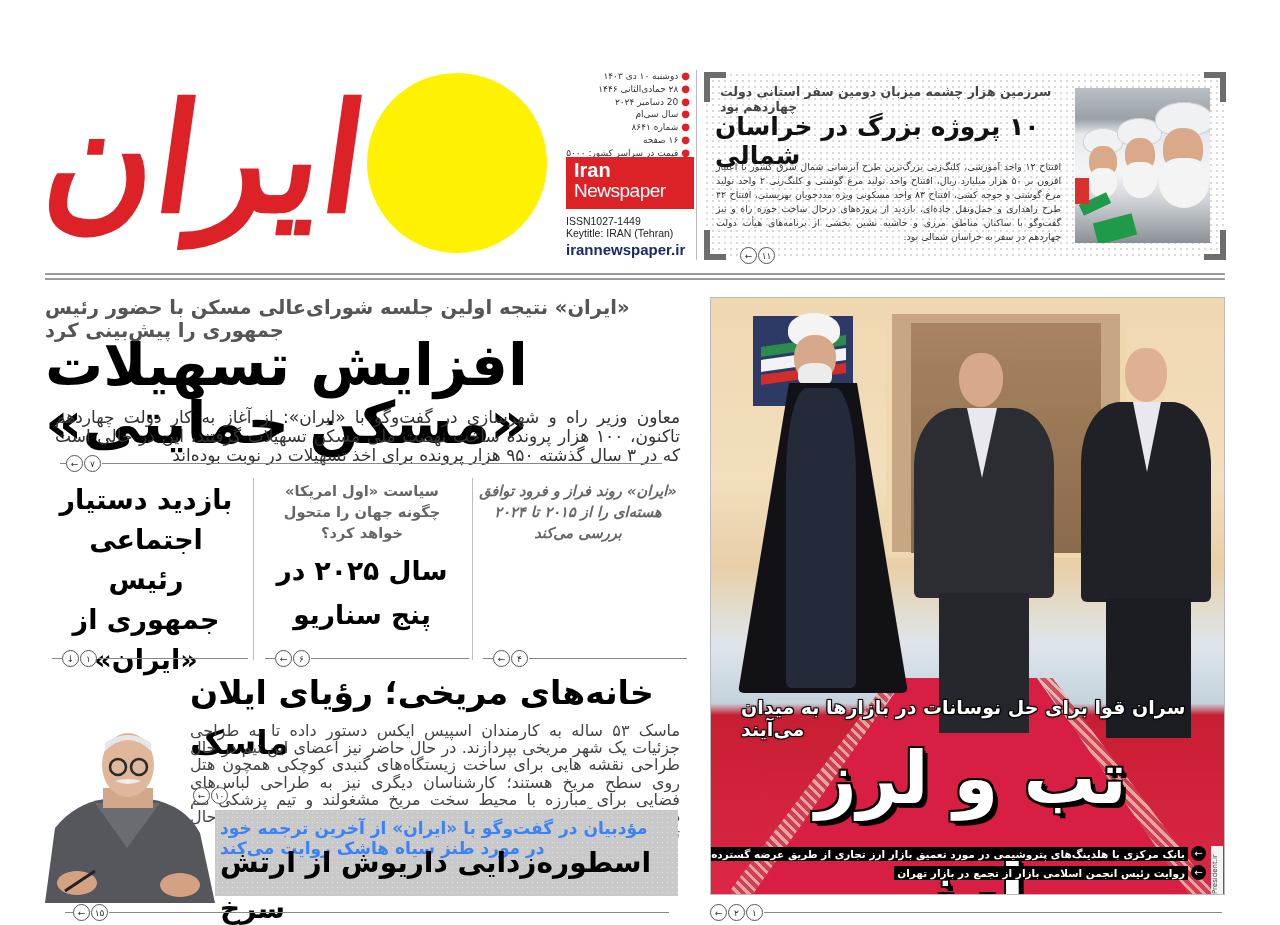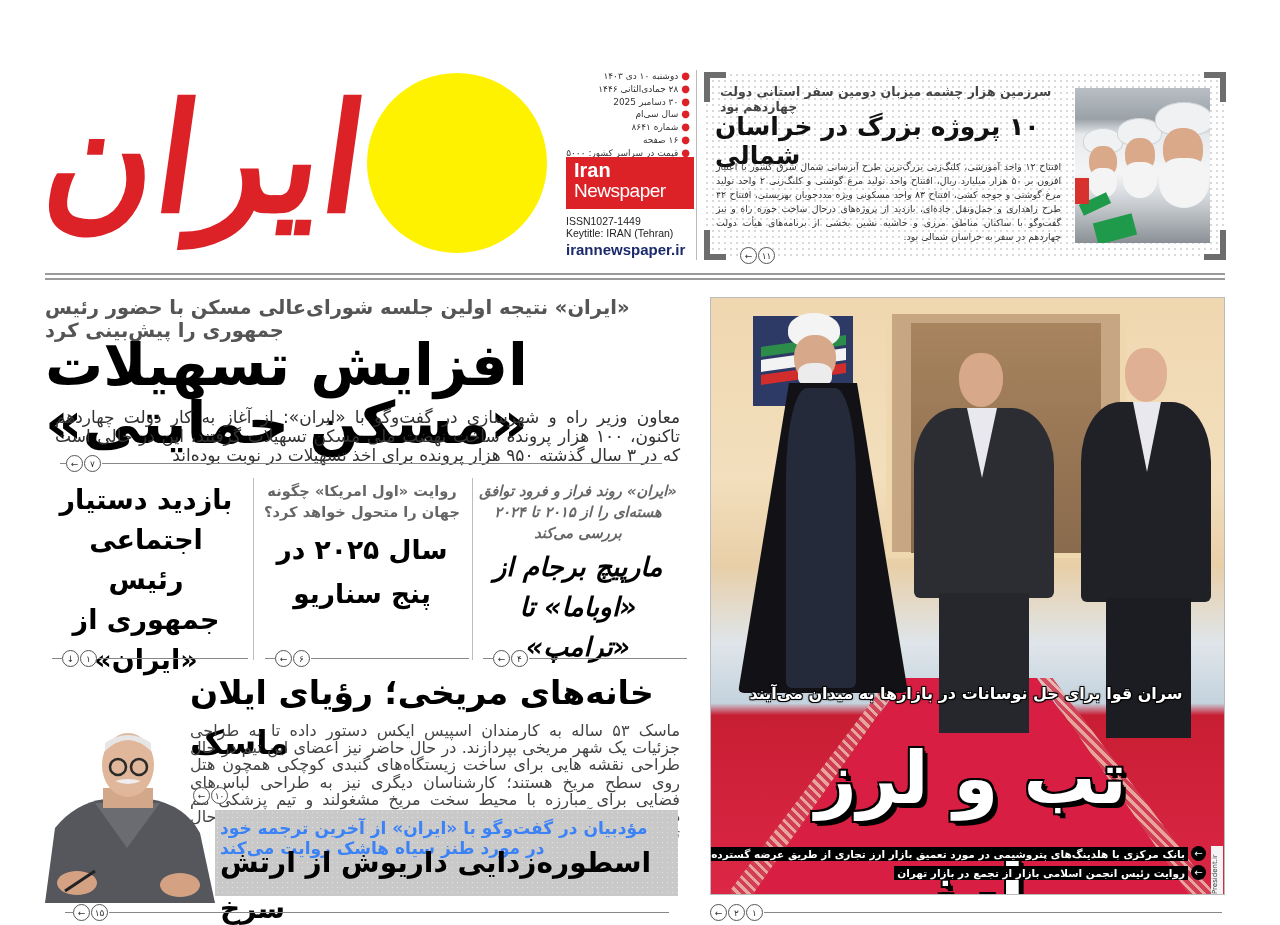--- a/index.html
+++ b/index.html
@@ -88,42 +88,42 @@
     clip-path: polygon(35% 0, 65% 0, 100% 100%, 0 100%); }
   .hero .carpet-edge { position: absolute; left: 20px; top: 380px; width: 480px; height: 220px;
     background: repeating-linear-gradient(45deg, #e9b3a6 0 3px, #d24059 3px 7px);
     clip-path: polygon(33% 0, 36% 0, 4% 100%, 0 100%, 0 96%); opacity: .9; }
   .hero .carpet-edge.r { clip-path: polygon(64% 0, 67% 0, 100% 96%, 100% 100%, 96% 100%); }
   .fig { position: absolute; }
   .fig .head { position: absolute; border-radius: 45% 45% 50% 50%; background: #d8a88a; }
   .fig .body { position: absolute; border-radius: 30% 30% 6px 6px; }
   .fig .legs { position: absolute; }
   .fig .shirt { position: absolute; background: #e8e8ee; }
-  .hero-kicker { position: absolute; left: 30px; top: 386px; width: 450px; font-size: 16px; font-weight: bold; color: #fff;
-    text-shadow: 0 0 3px #000, 1px 1px 0 #000, -1px -1px 0 #000, 1px -1px 0 #000, -1px 1px 0 #000; direction: rtl; text-align: center; }
+  .hero-kicker { position: absolute; left: 30px; top: 398px; width: 450px; font-size: 19px; font-weight: bold; color: #fff;
+    text-shadow: 0 0 3px #000, 1px 1px 0 #000, -1px -1px 0 #000, 1px -1px 0 #000, -1px 1px 0 #000; direction: rtl; text-align: left; }
   .hero-title { position: absolute; left: 40px; top: 425px; width: 440px; font-size: 72px; line-height: 110px; font-weight: bold; color: #fff;
     text-shadow: 3px 3px 0 #000, -2px -2px 0 #000, 2px -2px 0 #000, -2px 2px 0 #000, 5px 5px 0 #000; direction: rtl; text-align: center; }
   .hero-bullets { position: absolute; right: 18px; top: 548px; direction: rtl; }
   .hero-bullet { display: flex; align-items: center; margin-bottom: 4px; direction: rtl; }
   .hero-bullet .arr { width: 15px; height: 15px; border-radius: 50%; background: #000; color: #fff; font-size: 10px;
     display: flex; align-items: center; justify-content: center; margin-left: 3px; }
   .hero-bullet .txt { background: #000; color: #fff; font-size: 10.5px; font-weight: bold; padding: 1px 3px; white-space: nowrap; }
   .credit { position: absolute; right: 1px; top: 548px; width: 12px; height: 48px; font-size: 7px; color: #333;
     writing-mode: vertical-rl; transform: rotate(180deg); background: #f4f4f4; }
 </style>
 </head>
 <body>
 
 <div class="abs logo-text">ایران</div>
 <div class="abs sun"></div>
 
 <ul class="abs info-list">
   <li><span class="dot">●</span><span>دوشنبه ۱۰ دی ۱۴۰۳</span></li>
   <li><span class="dot">●</span><span>۲۸ جمادی‌الثانی ۱۴۴۶</span></li>
-  <li><span class="dot">●</span><span>۳۰ دسامبر 2025</span></li>
+  <li><span class="dot">●</span><span>20 دسامبر ۲۰۲۴</span></li>
   <li><span class="dot">●</span><span>سال سی‌ام</span></li>
   <li><span class="dot">●</span><span>شماره ۸۶۴۱</span></li>
   <li><span class="dot">●</span><span>۱۶ صفحه</span></li>
   <li><span class="dot">●</span><span>قیمت در سراسر کشور: ۵۰۰۰ تومان</span></li>
 </ul>
 <div class="abs brand-box">
   <div class="b1">Iran</div>
   <div class="b2">Newspaper</div>
 </div>
 <div class="abs issn">
@@ -167,25 +167,24 @@
 <div class="abs body-1 rtl">معاون وزیر راه و شهرسازی در گفت‌وگو با «ایران»: از آغاز به کار دولت چهاردهم تاکنون، ۱۰۰ هزار پرونده ساخت نهضت ملی مسکن تسهیلات گرفتند، این در حالی است که در ۳ سال گذشته ۹۵۰ هزار پرونده برای اخذ تسهیلات در نوبت بوده‌اند</div>
 <div class="abs ref" style="left:60px;top:455px;">
   <span class="line" style="width:6px;"></span>
   <span class="circ">←</span>
   <span class="circ">۷</span>
   <span class="line" style="width:560px;"></span>
 </div>
 
 <div class="abs col3 rtl center" style="left:478px;width:200px;font-style:italic;">
   <div class="col-kicker">«ایران» روند فراز و فرود توافق هسته‌ای را از ۲۰۱۵ تا ۲۰۲۴ بررسی می‌کند</div>
-  <div class="col-title" style="margin-top:4px;">مارپیچ برجام از «اوباما» تا «ترامپ»</div>
 </div>
 <div class="abs col-div" style="left:472px;"></div>
 <div class="abs col3 rtl center" style="left:262px;width:200px;">
-  <div class="col-kicker">روایت «اول امریکا» چگونه جهان را متحول خواهد کرد؟</div>
+  <div class="col-kicker">سیاست «اول امریکا» چگونه جهان را متحول خواهد کرد؟</div>
   <div class="col-title" style="margin-top:6px;line-height:44px;">سال ۲۰۲۵ در پنج سناریو</div>
 </div>
 <div class="abs col-div" style="left:253px;"></div>
 <div class="abs col3 rtl center" style="left:50px;width:192px;">
   <div class="col-title" style="font-size:27px;line-height:40px;">بازدید دستیار اجتماعی رئیس جمهوری از «ایران»</div>
 </div>
 
 <div class="abs ref" style="left:483px;top:650px;">
   <span class="line" style="width:10px;"></span>
   <span class="circ">←</span>

